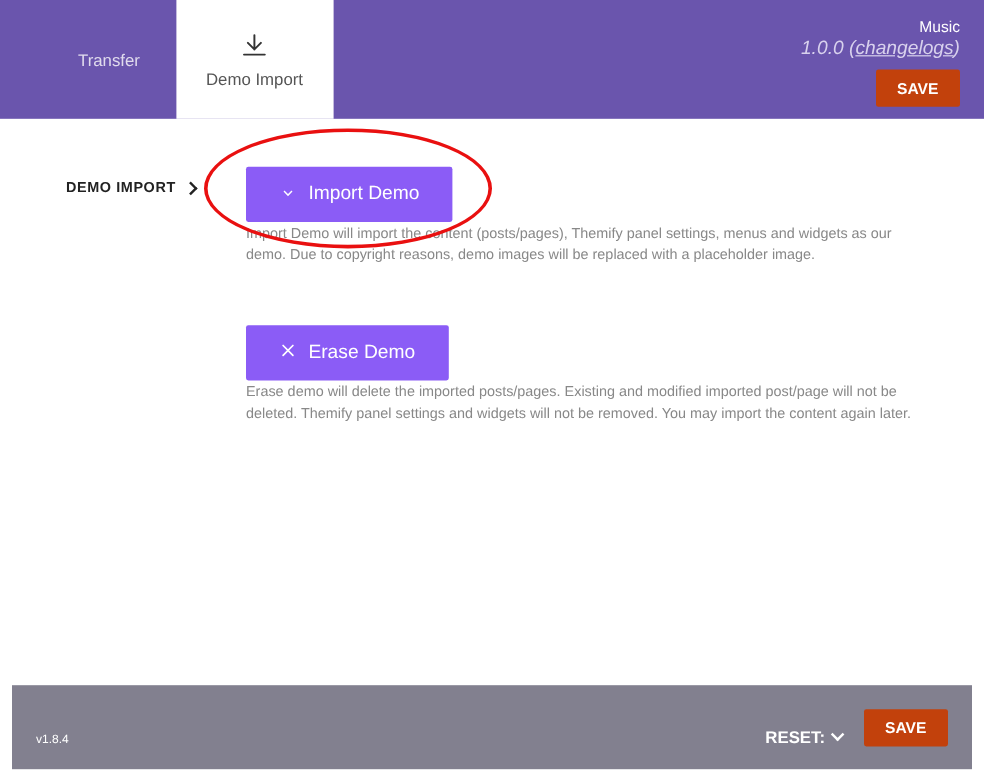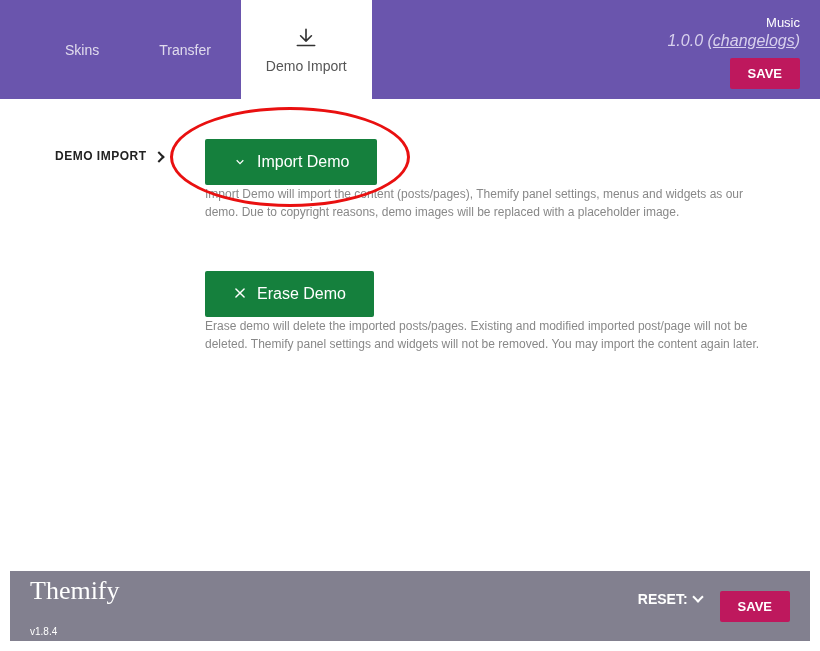--- a/index.html
+++ b/index.html
@@ -45,21 +45,21 @@
     position: absolute;
     right: 20px;
     top: 15px;
     text-align: right;
     color: #fff;
   }
   .theme-title { font-size: 13px; font-weight: normal; }
   .theme-meta { font-size: 16px; font-style: italic; color: #d8d1ed; margin-top: 2px; }
   .theme-meta a { color: #d8d1ed; text-decoration: underline; }
   .save-btn {
-    background: #be185d;
+    background: #c2410c;
     color: #fff;
     border: none;
     padding: 8px 18px;
     font-size: 13px;
     font-weight: bold;
     margin-top: 8px;
     border-radius: 2px;
     cursor: pointer;
   }
   .content {
@@ -83,21 +83,21 @@
     border-right: 2px solid #222;
     transform: rotate(45deg);
     margin-left: 8px;
     vertical-align: middle;
   }
   .actions {
     margin-left: 150px;
     max-width: 570px;
   }
   .action-btn {
-    background: #15803d;
+    background: #8b5cf6;
     color: #fff;
     border: none;
     padding: 14px 28px;
     font-size: 16px;
     border-radius: 2px;
     cursor: pointer;
     display: inline-flex;
     align-items: center;
     gap: 10px;
   }
@@ -128,21 +128,21 @@
     align-items: center;
     justify-content: space-between;
     padding: 0 20px;
     color: #fff;
   }
   .footer-left .brand {
     font-family: "Brush Script MT", cursive;
     font-size: 26px;
   }
   .footer-left .ver { font-size: 10px; margin-top: 20px; }
-  .footer-right { display: flex; align-items: flex-start; gap: 18px; }
+  .footer-right { display: flex; align-items: flex-end; gap: 18px; }
   .reset {
     font-weight: bold;
     font-size: 14px;
     cursor: pointer;
     display: inline-flex;
     align-items: center;
     gap: 6px;
   }
   .reset .chev {
     width: 8px; height: 8px;
@@ -150,23 +150,20 @@
     border-bottom: 2px solid #fff;
     transform: rotate(-45deg);
     margin-top: -4px;
   }
 </style>
 </head>
 <body>
 
 <div class="header">
   <div class="tabs">
-    <div class="tab">
-      <span>Skins</span>
-    </div>
     <div class="tab">
       <span>Transfer</span>
     </div>
     <div class="tab active">
       <span class="tab-icon">
         <svg width="26" height="26" viewBox="0 0 24 24" fill="none" stroke="#333" stroke-width="1.5">
           <path d="M12 3 L12 14 M7 9 L12 14 L17 9 M4 18 L20 18" stroke-linecap="round" stroke-linejoin="round"></path>
         </svg>
       </span>
       <span>Demo Import</span>
@@ -207,21 +204,20 @@
         </span>
         <span>Erase Demo</span>
       </button>
       <p class="desc">Erase demo will delete the imported posts/pages. Existing and modified imported post/page will not be deleted. Themify panel settings and widgets will not be removed. You may import the content again later.</p>
     </div>
   </div>
 </div>
 
 <div class="footer">
   <div class="footer-left">
-    <div class="brand">Themify</div>
     <div class="ver">v1.8.4</div>
   </div>
   <div class="footer-right">
     <div class="reset">
       <span>RESET:</span>
       <span class="chev"></span>
     </div>
     <button class="save-btn" style="margin-top:0">SAVE</button>
   </div>
 </div>

